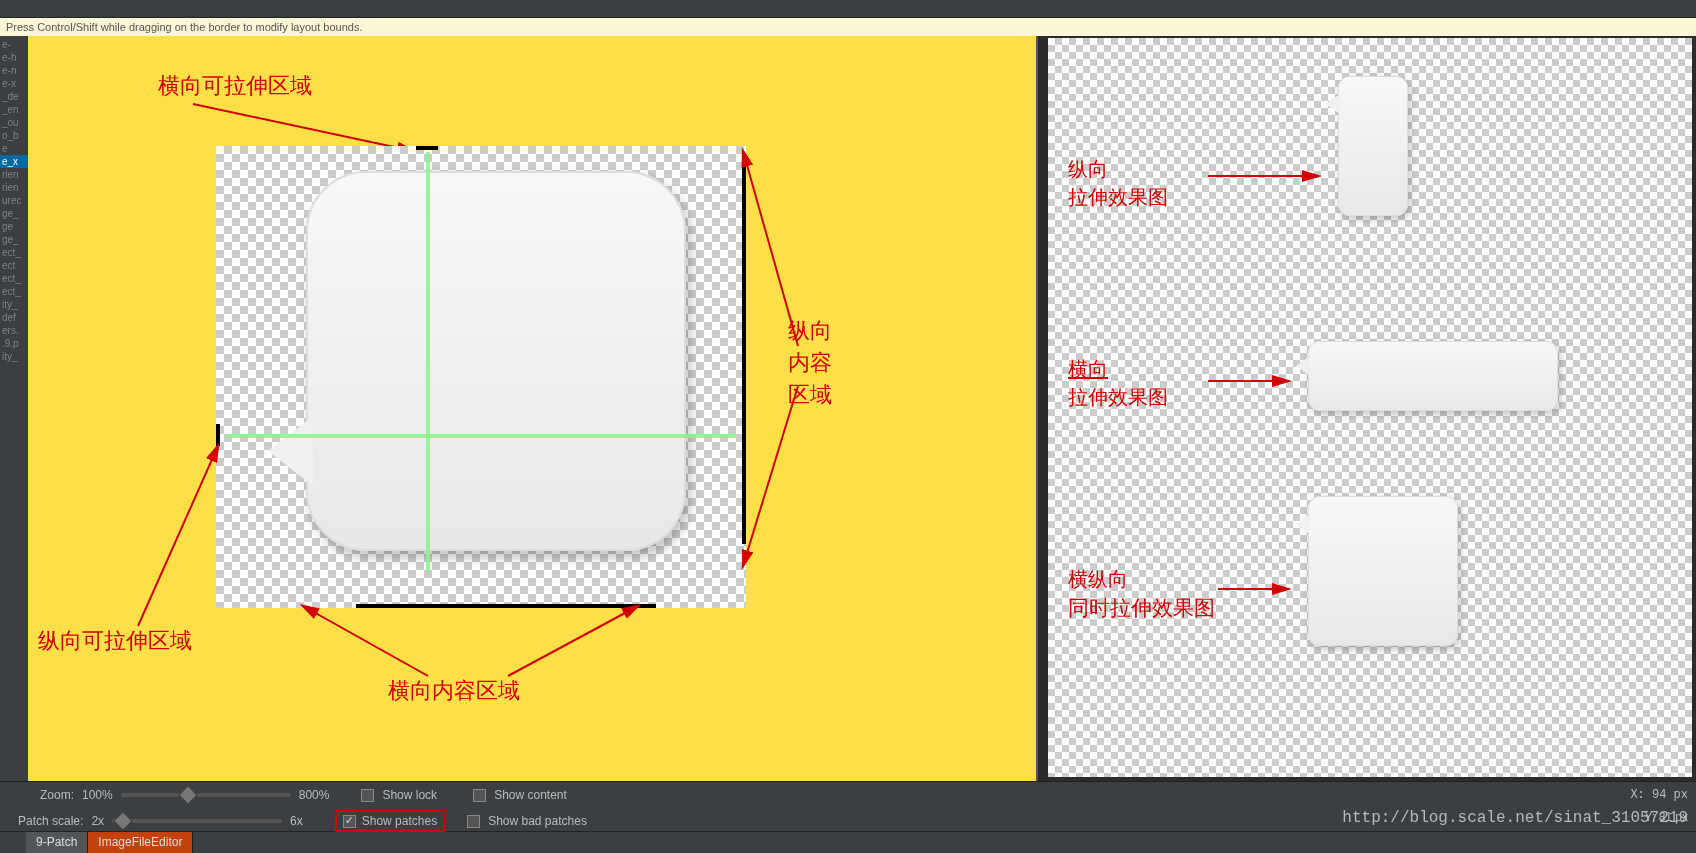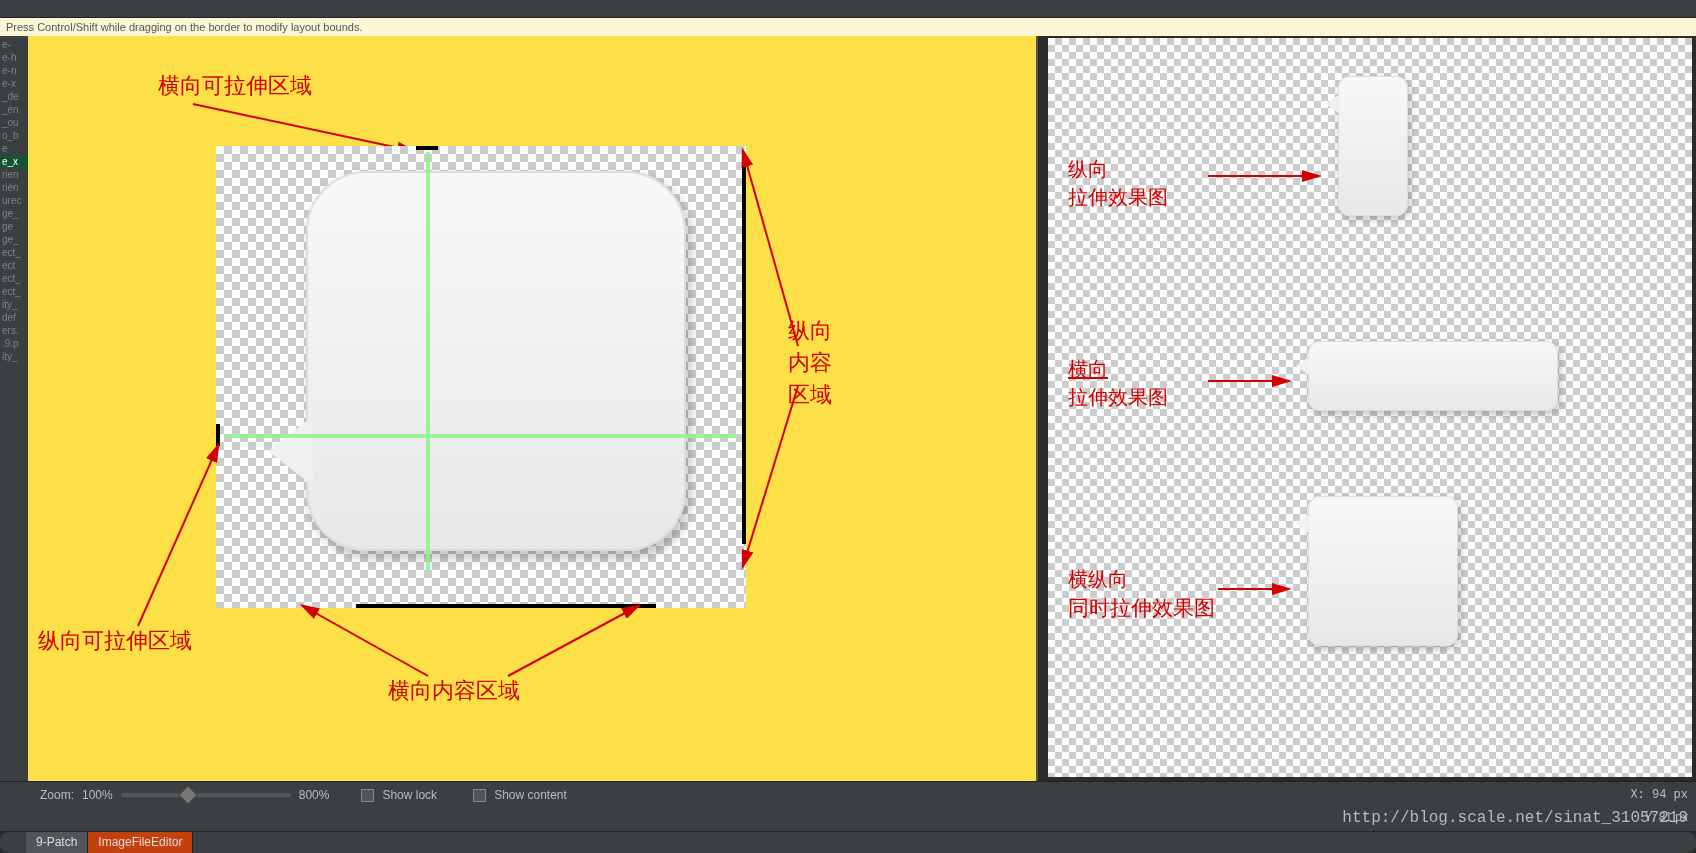--- a/index.html
+++ b/index.html
@@ -33,21 +33,21 @@
       height: calc(100% - 18px - 18px - 50px - 22px);
     }
     .left-strip {
       width: 28px;
       background: #3c3f41;
       font-size: 10px;
       color: #808080;
       overflow:hidden;
     }
     .left-strip div { padding:1px 2px; white-space:nowrap; }
-    .left-strip .sel { background:#14532d; color:#fff; }
+    .left-strip .sel { background:#0369a1; color:#fff; }
     .editor-pane {
       flex: 1;
       background: #fde047;
       position: relative;
     }
     .preview-pane {
       width: 660px;
       background: #2b2b2b;
       position: relative;
       border-left: 2px solid #555;
@@ -113,21 +113,20 @@
     .controls .row { position:absolute; display:flex; align-items:center; gap:8px; }
     .slider-track { height:4px; background:#555; position:relative; border-radius:2px; }
     .slider-thumb { position:absolute; width:14px; height:14px; background:#777; border:1px solid #333; top:-5px; transform:rotate(45deg); }
     .chk { width:13px; height:13px; background:#555; border:1px solid #888; display:inline-block; position:relative; }
     .chk.on::after { content:"✓"; position:absolute; color:#ddd; font-size:11px; left:1px; top:-2px; }
     .red-box { border:2px solid #d40000; padding:2px 6px; display:inline-flex; align-items:center; gap:6px; }
     .coords { position:absolute; right:8px; font-size:12px; color:#bbb; }
     .bottom-tabs {
       height:22px; background:#3c3f41; display:flex; font-size:12px;
       border-top:1px solid #222;
-      border-radius:9px;
     }
     .bottom-tabs .spacer { width:26px; }
     .bottom-tabs .tab { padding:3px 10px; background:#c2410c; color:#ddd; border-right:1px solid #222; }
     .bottom-tabs .tab.active { background:#525658; }
     .watermark {
       position:absolute; right:8px; bottom:26px;
       font-family:"Courier New",monospace; color:#b8b8b8; font-size:16px;
     }
   </style>
 </head>
@@ -292,20 +291,36 @@
         <div class="slider-thumb" style="left:60px;"></div>
       </div>
     <span>800%</span>
     <span style="width:16px;"></span>
     <span class="chk"></span>
     <span>Show lock</span>
     <span style="width:20px;"></span>
     <span class="chk"></span>
     <span>Show content</span>
   </div>
+  <div class="row" style="left:18px; top:28px;">
+    <span>Patch scale:</span>
+    <span>2x</span>
+    <div class="slider-track" style="width:170px;">
+        <div class="slider-thumb" style="left:4px;"></div>
+      </div>
+    <span>6x</span>
+    <span style="width:16px;"></span>
+    <span class="red-box">
+      <span class="chk on"></span>
+      <span>Show patches</span>
+    </span>
+    <span style="width:6px;"></span>
+    <span class="chk"></span>
+    <span>Show bad patches</span>
+  </div>
   <div class="coords" style="top:6px;font-family:Liberation Mono, monospace;">
     <span>X:</span> <span>94 px</span>
   </div>
   <div class="coords" style="top:28px;">
     <span>Y:</span> <span>81 px</span>
   </div>
 </div>
 
 <div class="bottom-tabs">
   <div class="spacer"></div>

